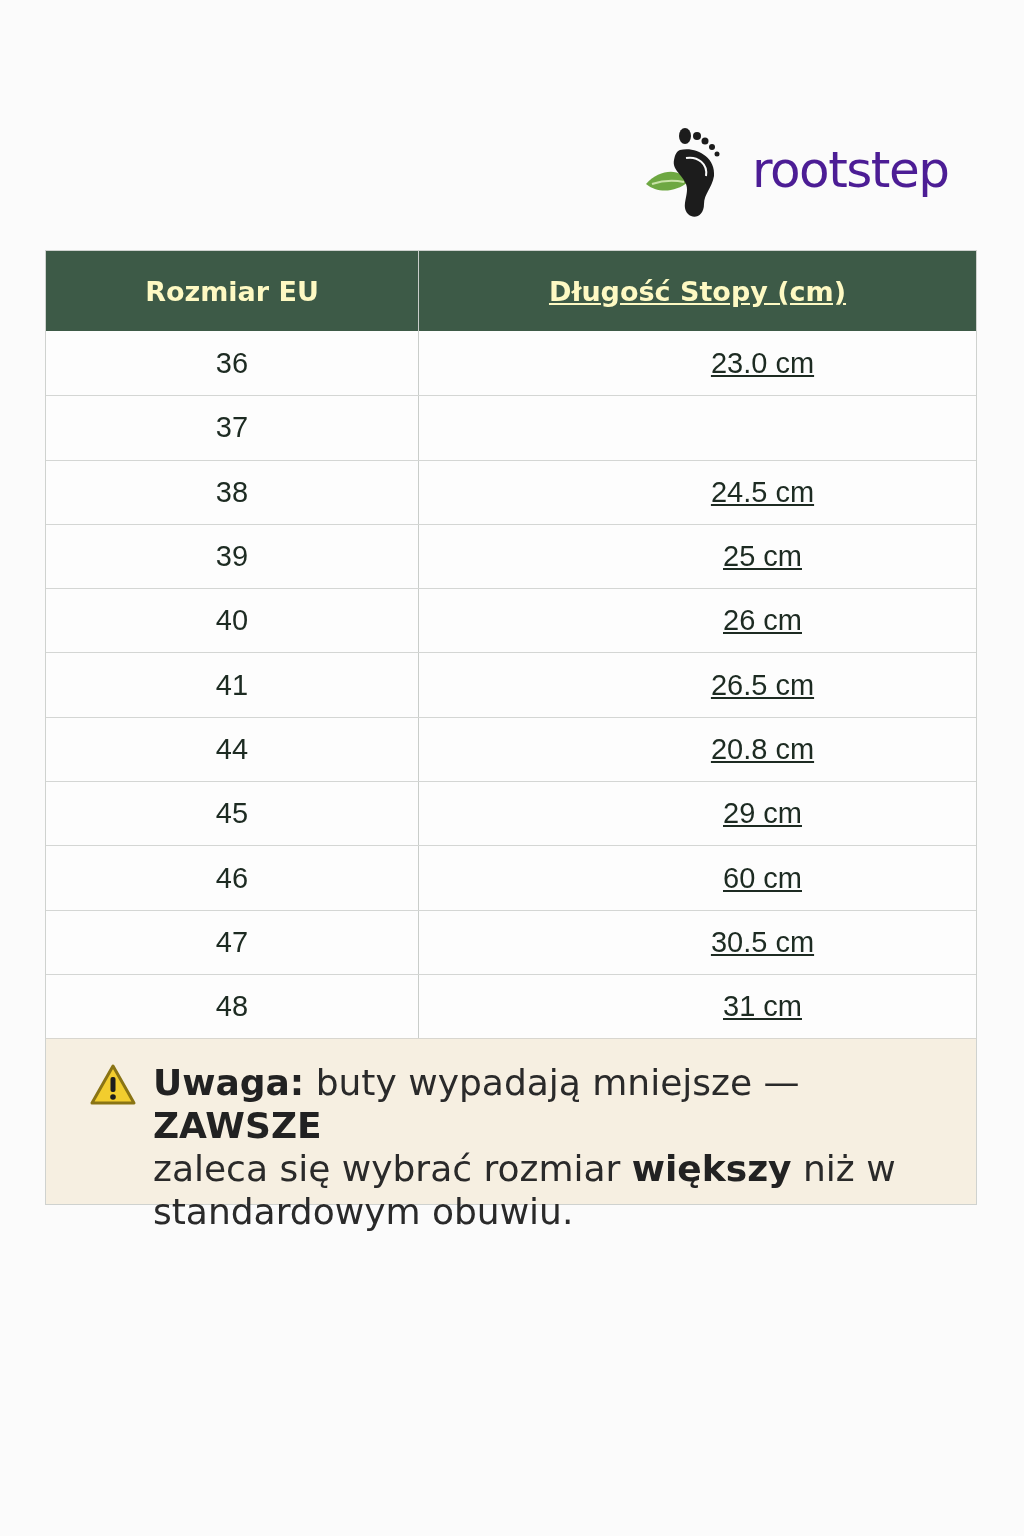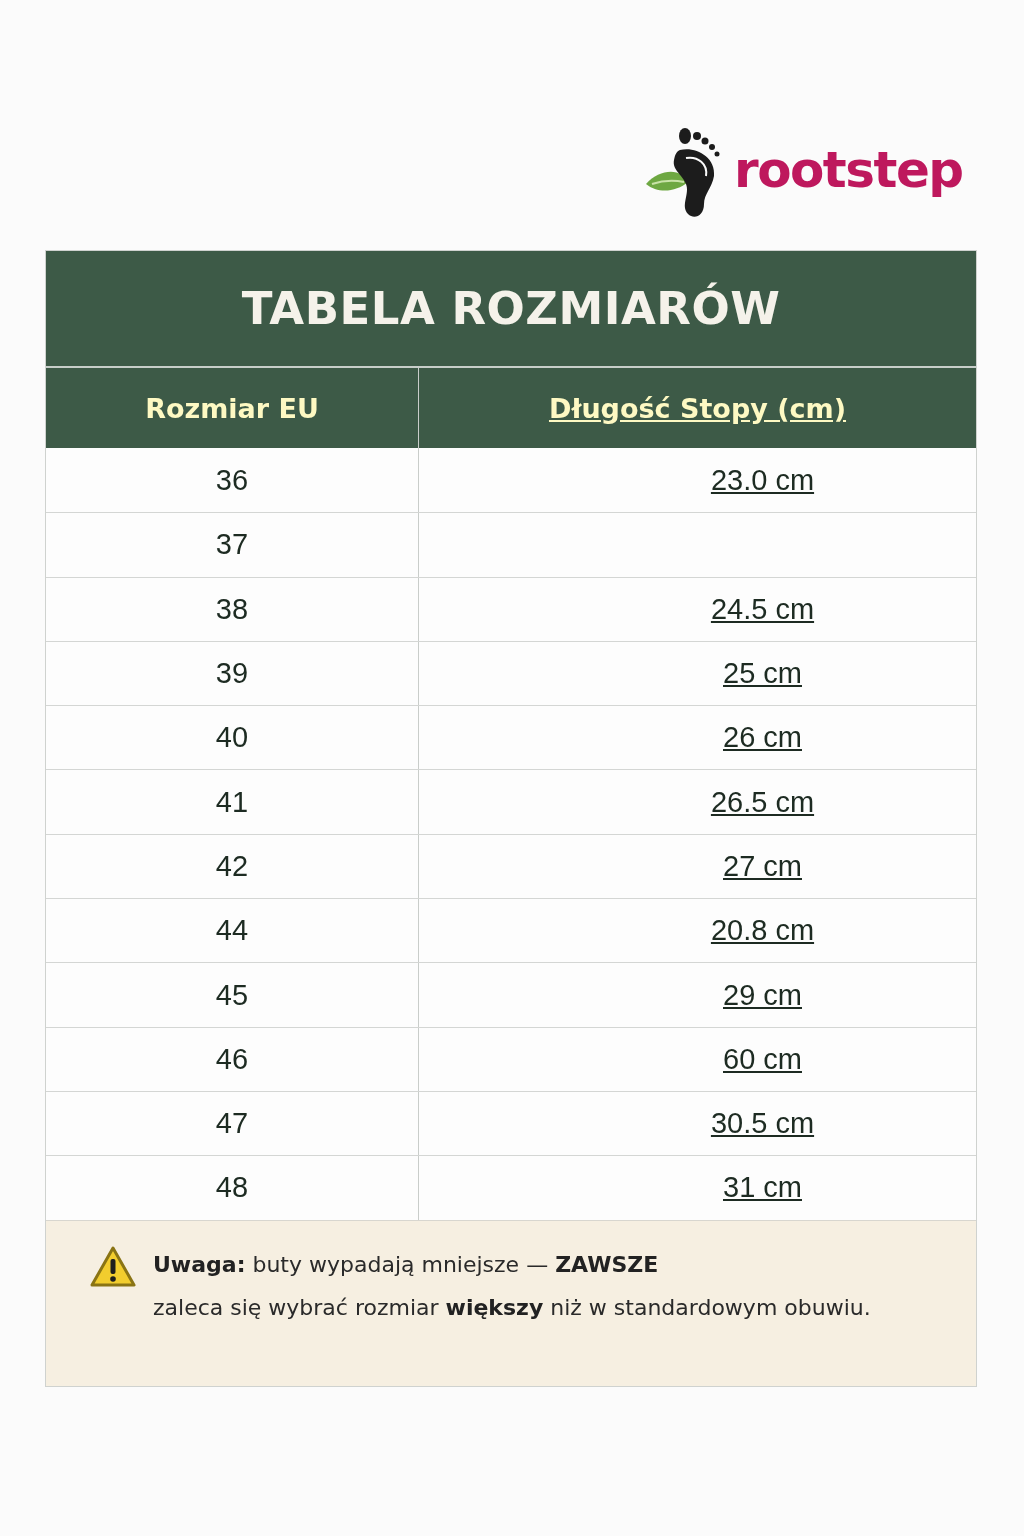--- a/index.html
+++ b/index.html
@@ -1,38 +1,38 @@
 <!DOCTYPE html>
 <html><head>
   <meta charset="utf-8">
   <style>
     * { box-sizing: border-box; margin: 0; padding: 0; }
     html, body { width: 1024px; height: 1536px; background: #fbfbfb; overflow: hidden; }
     body { position: relative; font-family: "DejaVu Sans", "Liberation Sans", sans-serif; color: #1f2a22; }
 
     .logo { position: absolute; left: 642px; top: 124px; height: 96px; display: flex; align-items: center; }
     .logo svg { display: block; }
-    .logo-text { font-family: "DejaVu Sans", sans-serif; font-weight: bold; font-size: 50px; color: #be185d; letter-spacing: -1.5px; margin-left: 8px; margin-top: -4px; }
+    .logo-text { font-family: "DejaVu Sans", sans-serif; font-weight: normal; font-size: 50px; color: #4c1d95; letter-spacing: -1.5px; margin-left: 26px; margin-top: -4px; }
 
     .table-wrap { position: absolute; left: 45px; top: 250px; width: 932px; border: 1px solid #cfd2cf; background: #fdfdfd; }
     .title-bar { height: 117px; background: #3d5a47; display: flex; align-items: center; justify-content: center; border-bottom: 2px solid #c7cec9; }
     .title { color: #f5f2ea; font-family: "DejaVu Sans", sans-serif; font-weight: bold; font-size: 45px; letter-spacing: 0.5px; }
 
     .head-row { display: flex; height: 80px; background: #3d5a47; }
     .head-cell { display: flex; align-items: center; justify-content: center; color: #fef9c3; font-weight: bold; font-size: 27px; }
     .col-a { width: 373px; border-right: 1.5px solid #c9cdca; }
     .col-b { flex: 1; text-decoration: underline; }
 
     .row { display: flex; height: 64.3px; border-top: 1.5px solid #d4d6d4; }
     .row:first-of-type { border-top: none; }
     .cell { display: flex; align-items: center; justify-content: center; font-size: 29px; color: #1d2b22; font-family: "Liberation Sans", sans-serif; }
     .cell.col-b { padding-left: 130px; justify-content: center; }
     .cell.col-b span { display: inline-block; width: 200px; text-align: center; }
 
-    .note { background: #f6efe1; border-top: 1.5px solid #d8d6cf; height: 166px; position: relative; padding: 22px 32px 0 107px; font-size: 22px; line-height: 43px; color: #2a2a2a; }
+    .note { background: #f6efe1; border-top: 1.5px solid #d8d6cf; height: 166px; position: relative; padding: 22px 32px 0 107px; font-size: 36px; line-height: 43px; color: #2a2a2a; }
     .note .warn { position: absolute; left: 43px; top: 24px; }
     .note b { color: #222; }
   </style>
 </head>
 <body>
 
 <div class="logo">
   <svg width="84" height="96" viewBox="0 0 84 96">
     <path d="M4 60 C18 44 40 44 46 58 C34 68 16 70 4 60 Z" fill="#6ea842"></path>
     <path d="M10 60 C22 56 32 56 42 58" stroke="#c9e3a8" stroke-width="2" fill="none"></path>
@@ -41,23 +41,20 @@
     <circle cx="63" cy="17" r="3.5" fill="#1c1c1c"></circle>
     <circle cx="70" cy="23" r="3" fill="#1c1c1c"></circle>
     <circle cx="75" cy="30" r="2.5" fill="#1c1c1c"></circle>
     <path d="M38 26 C52 22 74 32 72 52 C70 64 62 70 62 80 C62 92 52 96 46 90 C38 82 48 70 44 60 C40 50 30 46 32 36 C33 30 35 27 38 26 Z" fill="#1c1c1c"></path>
     <path d="M44 34 C56 32 66 40 64 52" stroke="#fbfbfb" stroke-width="2" fill="none"></path>
   </svg>
   <span class="logo-text">rootstep</span>
 </div>
 
 <div class="table-wrap">
-  <div class="title-bar">
-    <span class="title">TABELA ROZMIARÓW</span>
-  </div>
   <div class="head-row">
     <div class="head-cell col-a">Rozmiar EU</div>
     <div class="head-cell col-b">Długość Stopy (cm)</div>
   </div>
   <div class="body">
     <div class="row">
         <div class="cell col-a">36</div>
         <div class="cell col-b">
           <span>23.0 cm</span>
         </div>
@@ -80,26 +77,20 @@
     <div class="row">
         <div class="cell col-a">40</div>
         <div class="cell col-b">
           <span>26 cm</span>
         </div>
       </div>
     <div class="row">
         <div class="cell col-a">41</div>
         <div class="cell col-b">
           <span>26.5 cm</span>
-        </div>
-      </div>
-    <div class="row">
-        <div class="cell col-a">42</div>
-        <div class="cell col-b">
-          <span>27 cm</span>
         </div>
       </div>
     <div class="row">
         <div class="cell col-a">44</div>
         <div class="cell col-b">
           <span>20.8 cm</span>
         </div>
       </div>
     <div class="row">
         <div class="cell col-a">45</div>

